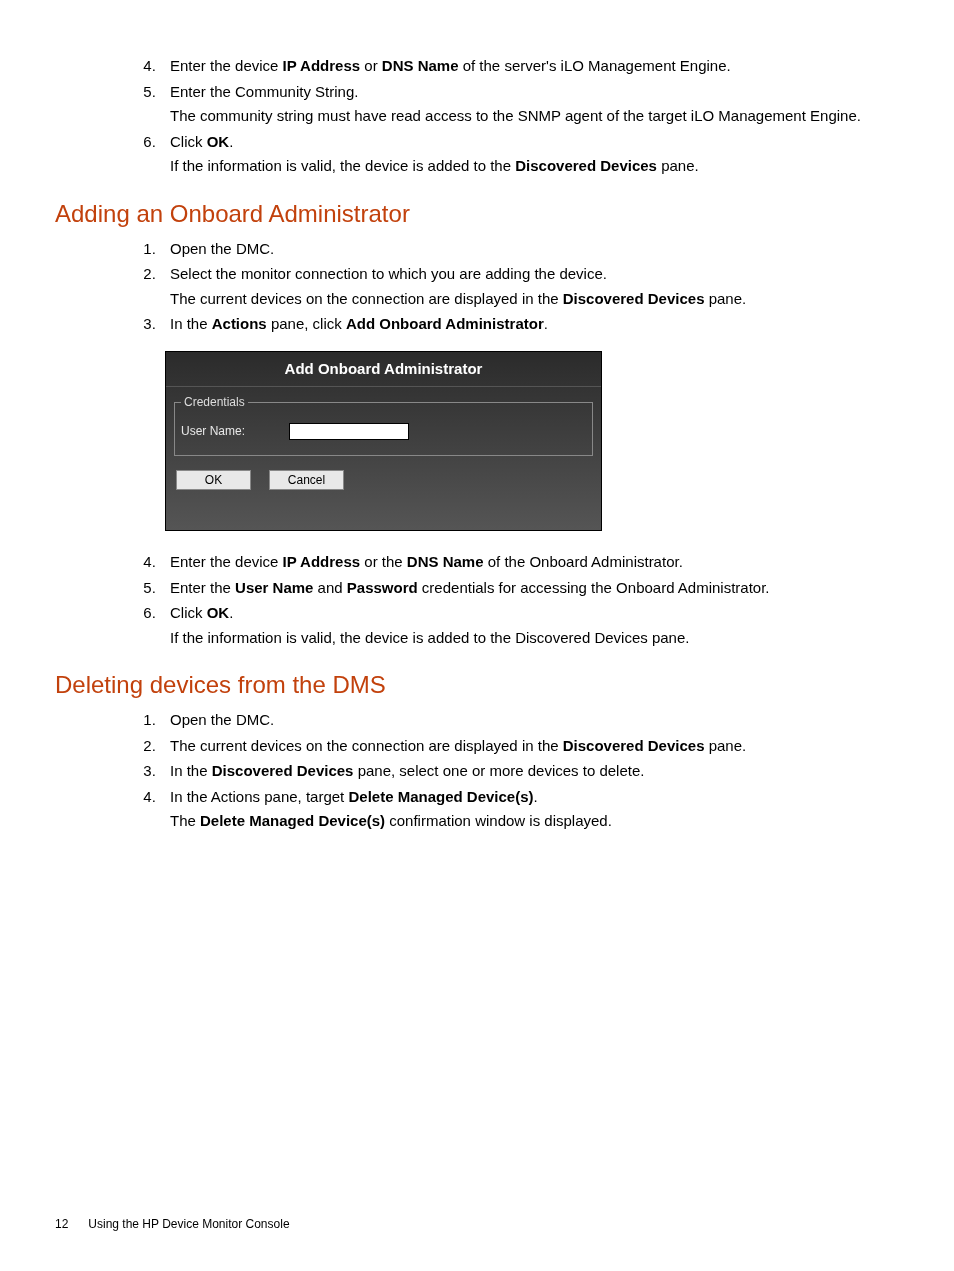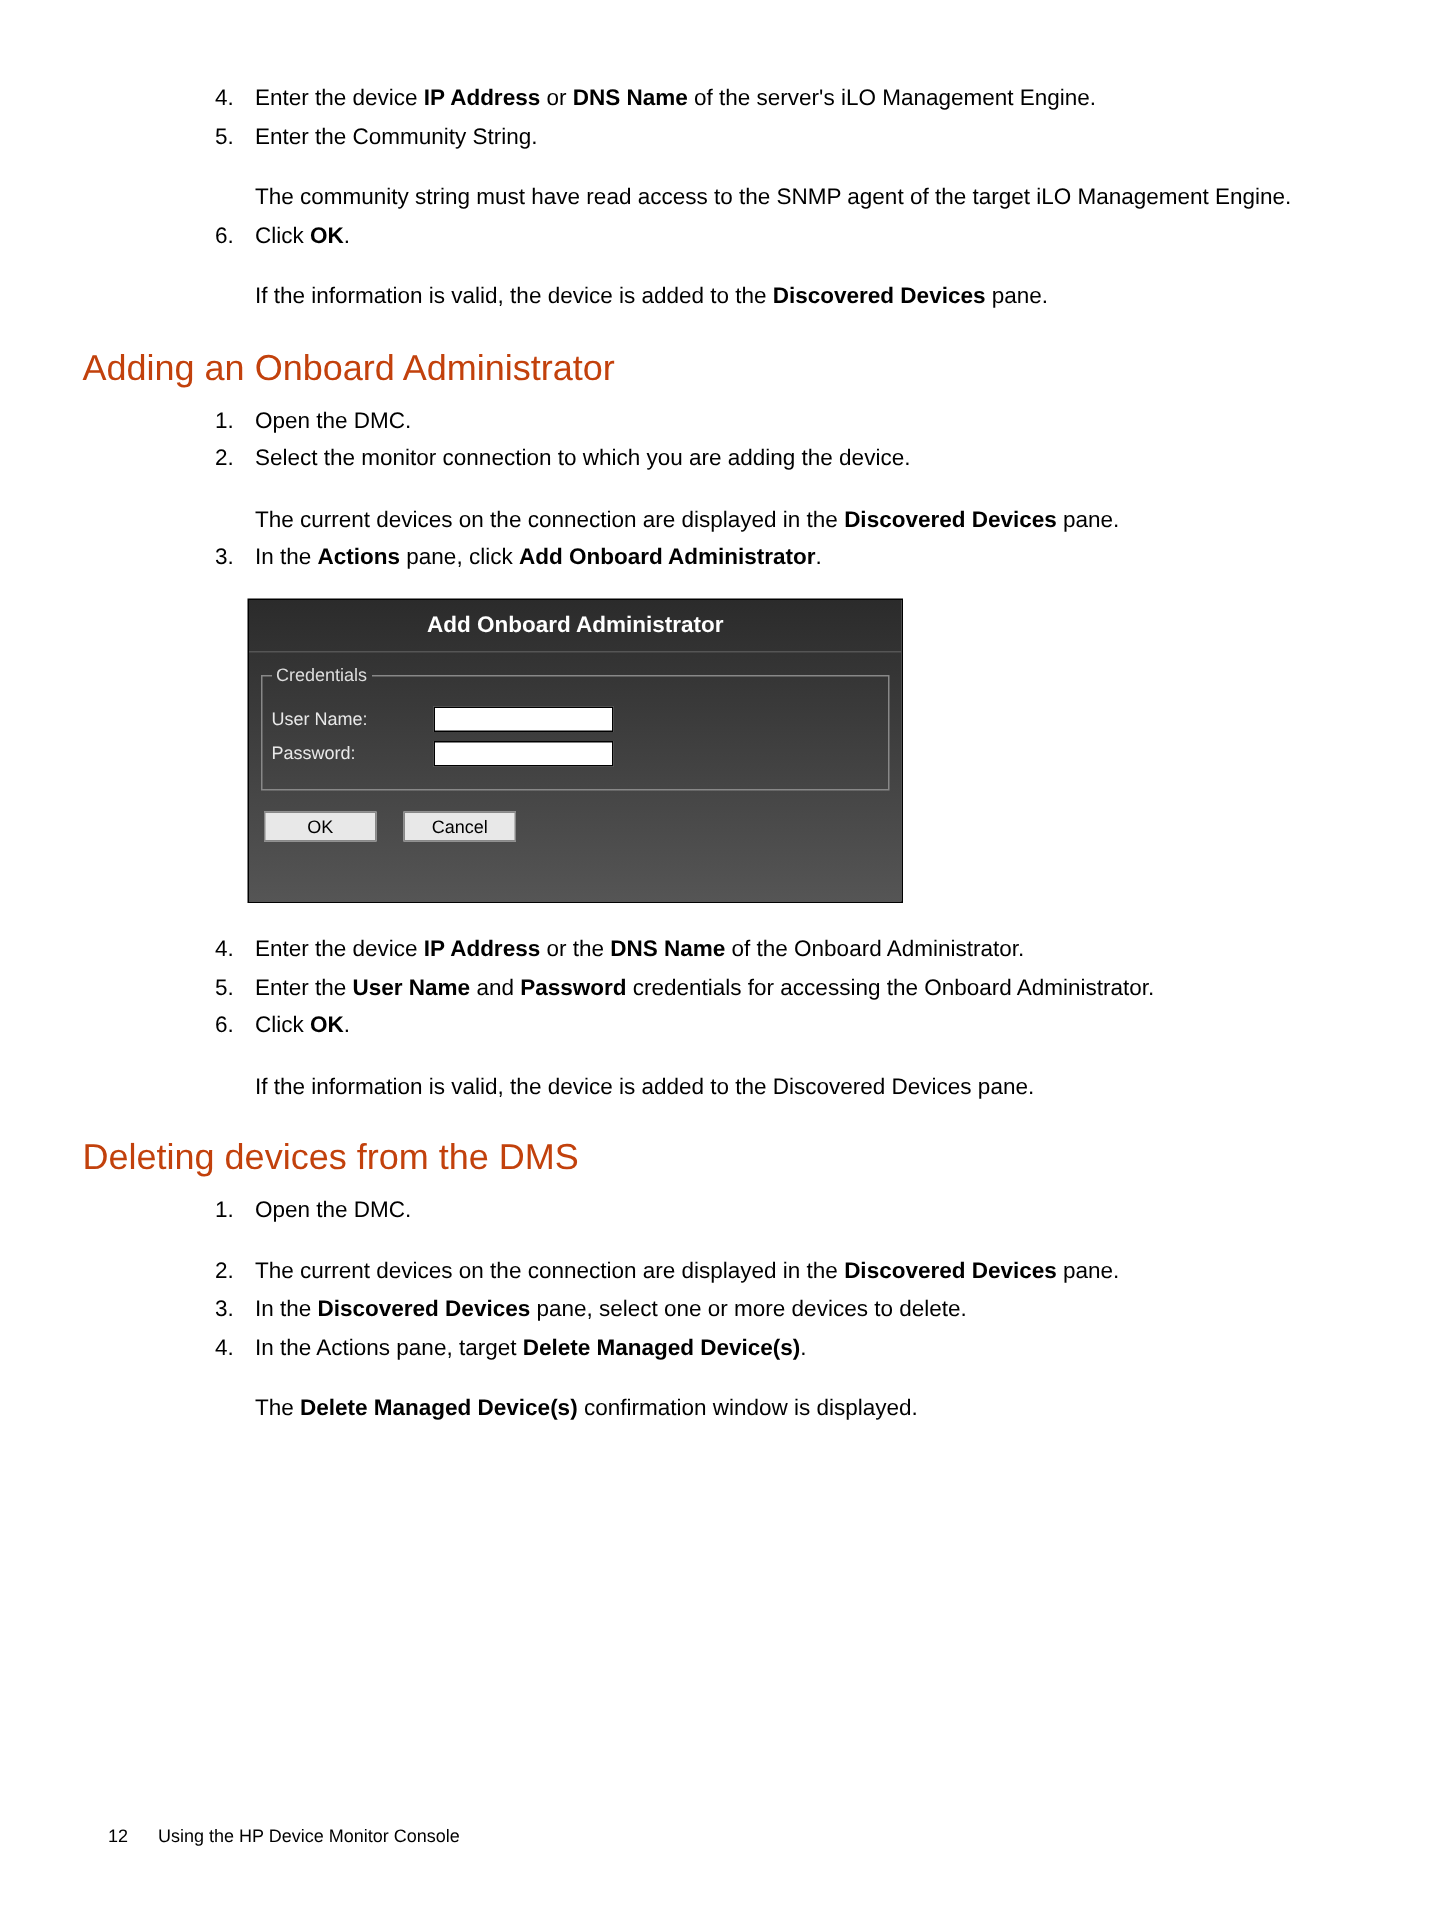--- a/index.html
+++ b/index.html
@@ -15,21 +15,21 @@
   }
   ol {
     margin: 0 0 15px 0;
     padding-left: 105px;
   }
   ol li {
     margin-bottom: 3px;
     padding-left: 10px;
   }
   .sub {
-    margin-top: 18px;
+    margin-top: 2px;
   }
   h2 {
     font-weight: normal;
     font-size: 24px;
     color: #c2410c;
     margin: 18px 0 6px 0;
   }
   .dialog {
     width: 435px;
     margin: 15px 0 20px 110px;
@@ -102,21 +102,21 @@
     width: 75px;
     height: 20px;
     background: #e8e8e8;
     border: 1px solid #888;
     font-size: 12px;
     color: #000;
   }
   .footer {
     position: absolute;
     bottom: 38px;
-    left: 72px;
+    left: 55px;
     font-size: 12px;
   }
   .footer .pn {
     display: inline-block;
     width: 30px;
   }
 </style>
 </head>
 <body>
 
@@ -142,24 +142,20 @@
 </ol>
 
 <div class="dialog">
   <div class="dialog-title">Add Onboard Administrator</div>
   <fieldset>
     <legend>Credentials</legend>
     <div class="row">
       <label>User Name:</label>
       <input type="text" style="">
     </div>
-    <div class="row">
-      <label>Password:</label>
-      <input type="password" style="">
-    </div>
   </fieldset>
   <div class="dialog-buttons">
     <button>OK</button>
     <button>Cancel</button>
   </div>
 </div>
 
 <ol start="4">
   <li><span>Enter the device </span><b>IP Address</b><span> or the </span><b>DNS Name</b><span> of the Onboard Administrator.</span></li>
   <li><span>Enter the </span><b>User Name</b><span> and </span><b>Password</b><span> credentials for accessing the Onboard Administrator.</span></li>

